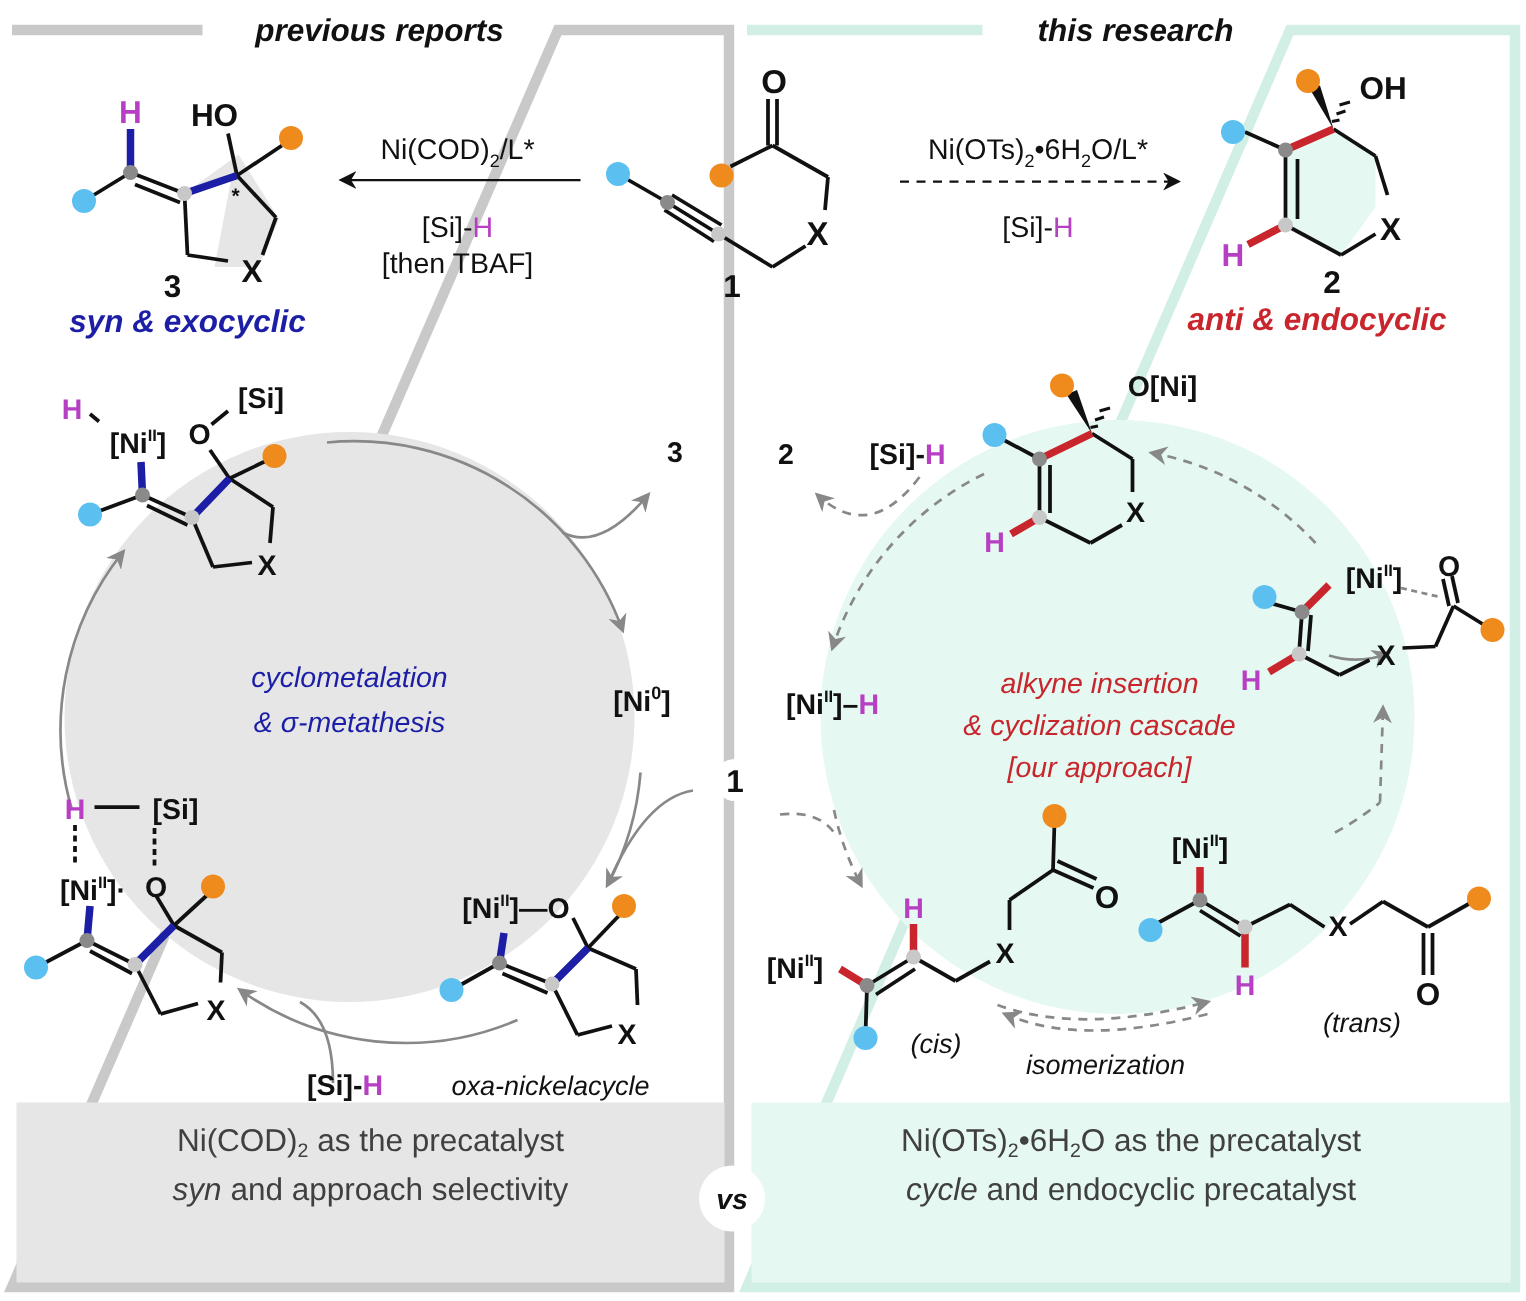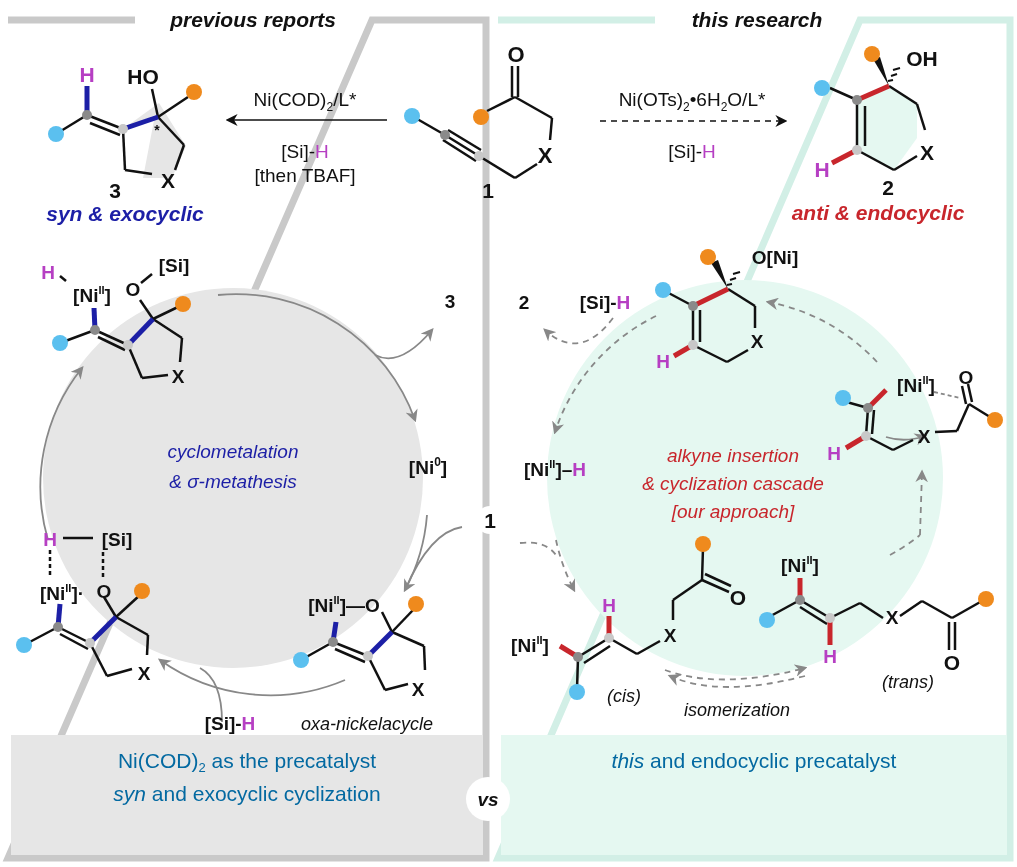--- a/index.html
+++ b/index.html
@@ -2,21 +2,21 @@
 <html><head>
 <meta charset="utf-8">
 <style>
   html,body{margin:0;padding:0;background:#ffffff;}
   body{width:1017px;height:867px;position:relative;overflow:hidden;font-family:"Liberation Sans",sans-serif;}
   svg{position:absolute;left:0;top:0;}
   .t{font-family:"Liberation Sans",sans-serif;fill:#111;}
   .b{font-weight:bold;}
   .i{font-style:italic;}
   .mag{fill:#b63fc3;}
-  .foot{position:absolute;text-align:center;font-family:"Liberation Sans",sans-serif;font-size:21px;color:#0369a1;line-height:33px;}
+  .foot{position:absolute;text-align:center;font-family:"Liberation Sans",sans-serif;font-size:21px;color:#404040;line-height:33px;}
   .foot sub{font-size:13px;vertical-align:-4px;line-height:0;}
   .foot sup{font-size:13px;vertical-align:9px;line-height:0;}
   .foot div{white-space:nowrap;}
 </style>
 </head>
 <body>
 
 <svg width="1017" height="867" viewBox="0 0 1017 867">
   <defs>
     <marker id="ah" viewBox="0 0 10 10" refX="8" refY="5" markerWidth="7" markerHeight="7" orient="auto">
@@ -350,17 +350,18 @@
 
   <circle cx="490" cy="520" r="14" fill="#ffffff"></circle>
   <text class="t b" x="490" y="528" font-size="21" text-anchor="middle">1</text>
 
   <circle cx="488" cy="799" r="22" fill="#ffffff"></circle>
   <text class="t b i" x="488" y="806" font-size="19" text-anchor="middle">vs</text>
 </svg>
 
 <div class="foot" style="left:11px;top:744px;width:472px;">
   <div><span>Ni(COD)</span><sub>2</sub><span> as the precatalyst</span></div>
-  <div><i>syn</i><span> and exocyclic cyclization</span></div>
+  <div><i>syn</i><span> and approach selectivity</span></div>
 </div>
 <div class="foot" style="left:501px;top:744px;width:506px;">
-  <div><i>this</i><span> and endocyclic precatalyst</span></div>
+  <div><span>Ni(OTs)</span><sub>2</sub><span>•6H</span><sub>2</sub><span>O as the precatalyst</span></div>
+  <div><i>cycle</i><span> and endocyclic precatalyst</span></div>
 </div>
 
 </body></html>

